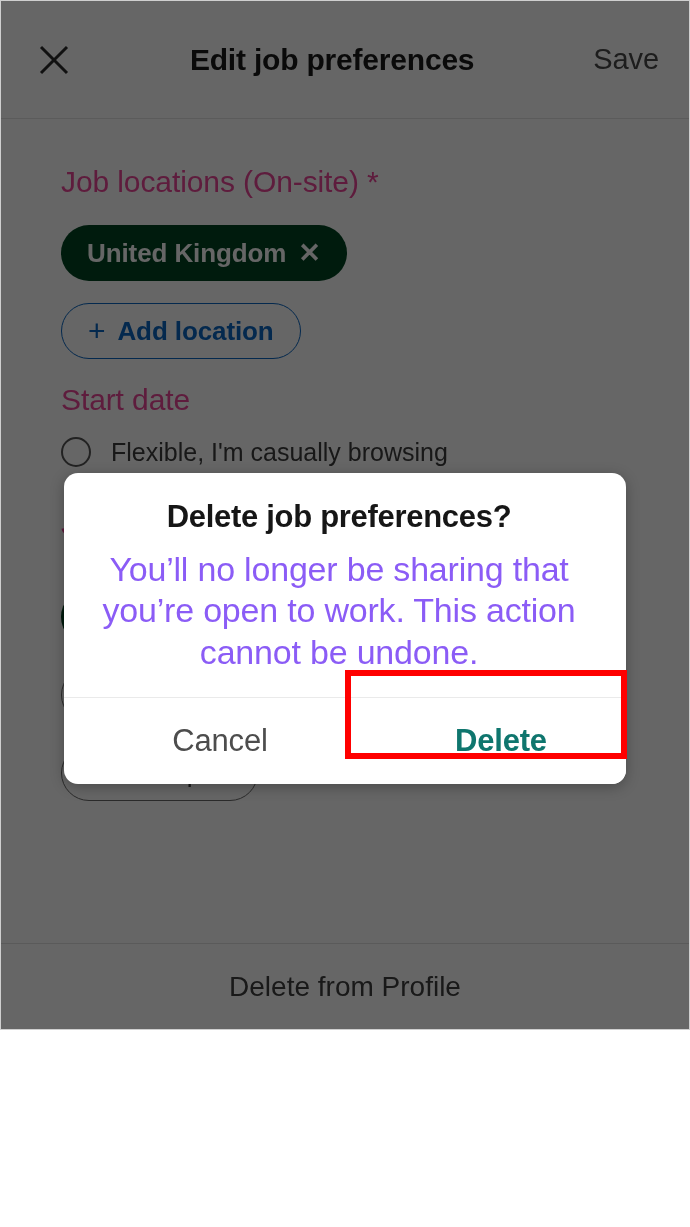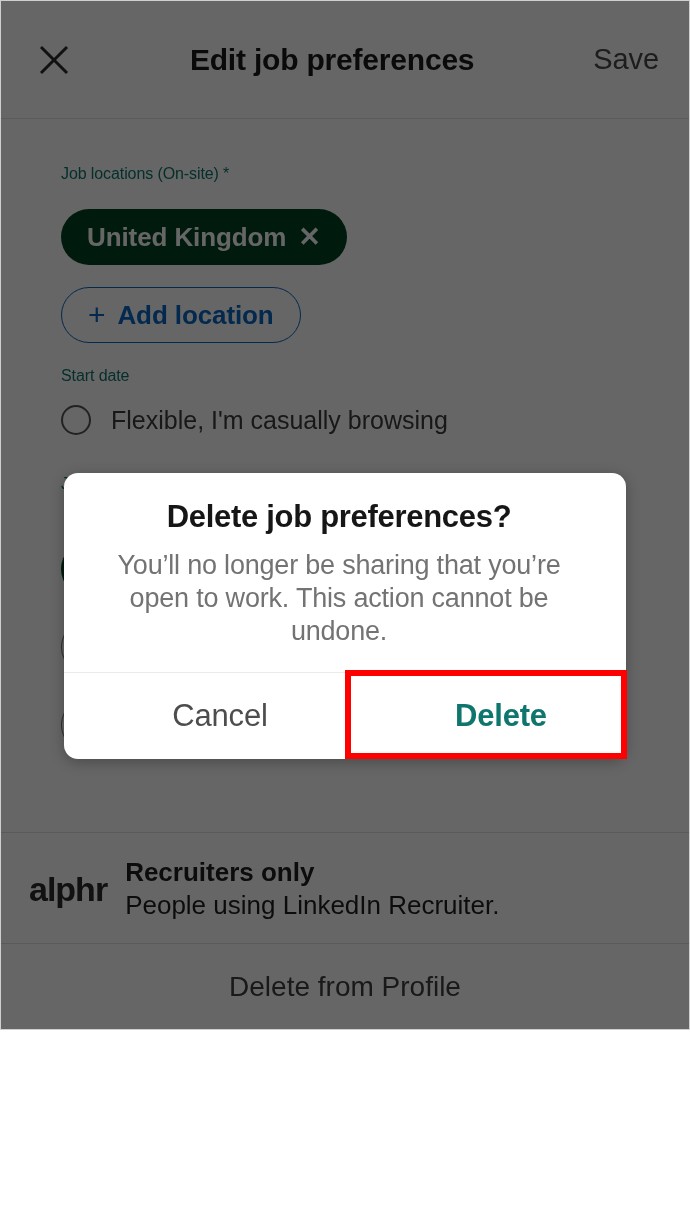--- a/index.html
+++ b/index.html
@@ -64,22 +64,22 @@
     letter-spacing: -0.1px;
   }
 
   .body {
     flex: 1 1 auto;
     padding: 30px 60px 0 60px;
     overflow: hidden;
   }
 
   .section-label {
-    font-size: 16px;
-    color: #0f766e;
+    font-size: 30px;
+    color: #ec4899;
     margin: 16px 0 26px 0;
     letter-spacing: -0.1px;
   }
   .section-label.tight { margin-bottom: 18px; }
 
   .chip-row {
     display: flex;
     flex-wrap: wrap;
     gap: 18px 20px;
     margin-bottom: 22px;
@@ -184,23 +184,23 @@
     text-align: center;
   }
   .dialog-title {
     font-size: 31px;
     font-weight: bold;
     color: #161616;
     letter-spacing: -0.3px;
     margin-bottom: 14px;
   }
   .dialog-message {
-    font-size: 27px;
+    font-size: 34px;
     line-height: 1.22;
-    color: #737373;
+    color: #8b5cf6;
     letter-spacing: -0.2px;
     padding: 0 4px;
   }
   .dialog-actions {
     display: flex;
     border-top: 1px solid #eaeaea;
     height: 87px;
   }
   .dlg-btn {
     flex: 1 1 50%;
@@ -296,27 +296,20 @@
 
       <div class="chip-row">
         <div class="chip outline">
           <span>Internship</span>
           <span class="glyph plus">+</span>
         </div>
       </div>
 
     </div>
 
-    <div class="recruiter-bar">
-      <div class="wm">alphr</div>
-      <div class="rec-texts">
-        <div class="rec-title">Recruiters only</div>
-        <div class="rec-sub">People using LinkedIn Recruiter.</div>
-      </div>
-    </div>
 
     <div class="footer-action">Delete from Profile</div>
 
   </div>
 
   <div class="scrim"></div>
 
   <div class="dialog">
     <div class="dialog-content">
       <div class="dialog-title">Delete job preferences?</div>

